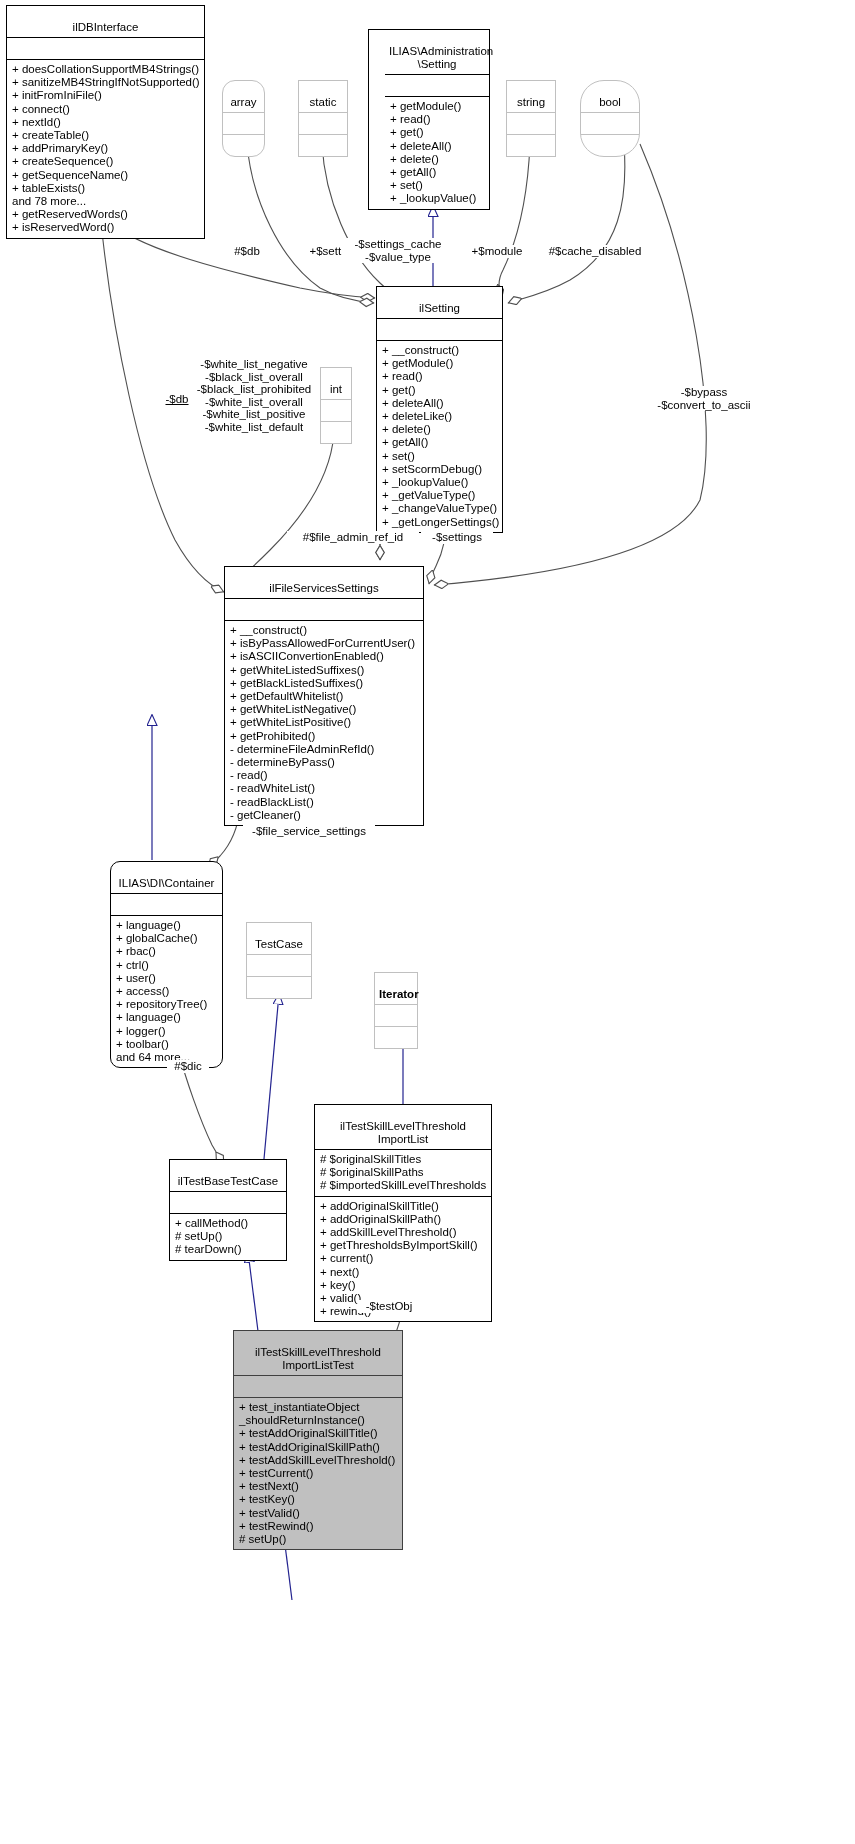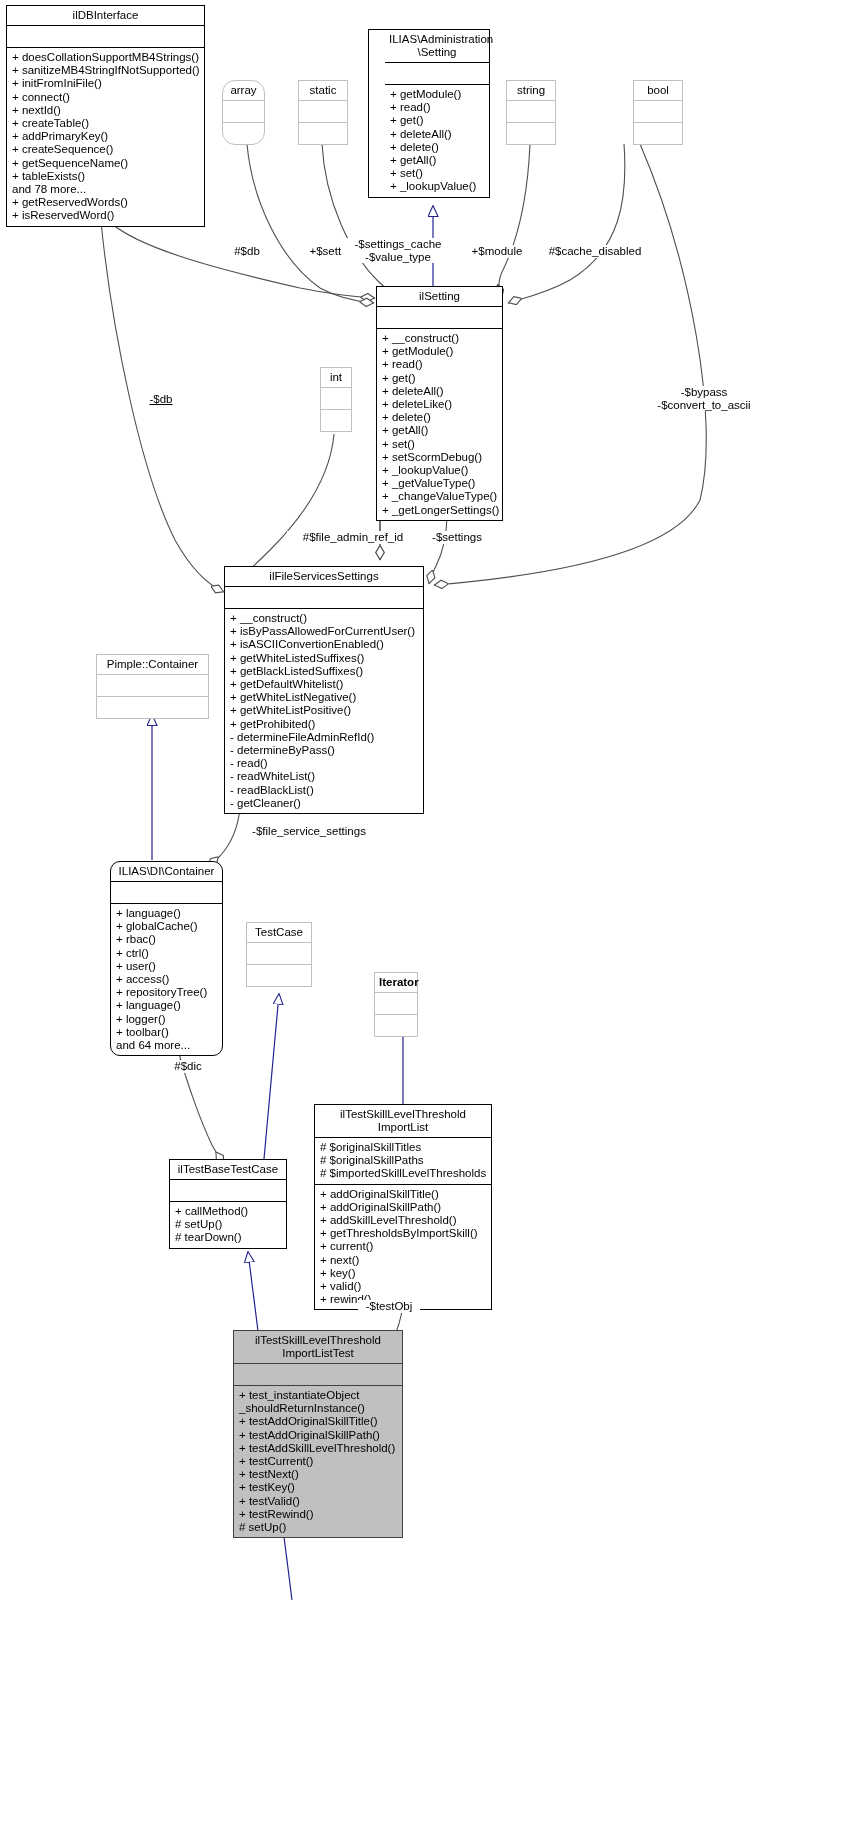--- a/index.html
+++ b/index.html
@@ -12,20 +12,21 @@
   .node.light{border:1px solid #c0c0c0;}
   .node.filled{background:#c0c0c0;border:1px solid #404040;}
 
   .n-title{
     text-align:center;
     padding:3px 4px 3px 4px;
     font-size:11.5px;
     line-height:13px;
     color:#000;
     white-space:pre-line;
+    margin-top:12px;
   }
   .n-sep{height:1px;background:#000000;}
   .light .n-sep{background:#c0c0c0;}
   .filled .n-sep{background:#404040;}
 
   .n-attrs,.n-ops{
     padding:3px 5px 3px 5px;
     font-size:11.5px;
     line-height:13.2px;
     color:#000;
@@ -161,21 +162,21 @@
   </div>
 
   <div class="node light" style="left:506px;top:80px;width:50px;">
     <div class="n-title">string</div>
     <div class="n-sep"></div>
     <div class="n-attrs empty"></div>
     <div class="n-sep"></div>
     <div class="n-ops empty"></div>
   </div>
 
-  <div class="node light" style="left:633px;top:80px;width:50px;">
+  <div class="node light" style="left:580px;top:80px;width:60px;border-radius:24px;">
     <div class="n-title">bool</div>
     <div class="n-sep"></div>
     <div class="n-attrs empty"></div>
     <div class="n-sep"></div>
     <div class="n-ops empty"></div>
   </div>
 
   <div class="node solid" style="left:376px;top:286px;width:127px;">
     <div class="n-title">ilSetting</div>
     <div class="n-sep"></div>
@@ -224,27 +225,20 @@
         <div class="row">+ getProhibited()</div>
         <div class="row">- determineFileAdminRefId()</div>
         <div class="row">- determineByPass()</div>
         <div class="row">- read()</div>
         <div class="row">- readWhiteList()</div>
         <div class="row">- readBlackList()</div>
         <div class="row">- getCleaner()</div>
       </div>
   </div>
 
-  <div class="node light" style="left:96px;top:654px;width:113px;">
-    <div class="n-title">Pimple::Container</div>
-    <div class="n-sep"></div>
-    <div class="n-attrs empty"></div>
-    <div class="n-sep"></div>
-    <div class="n-ops empty"></div>
-  </div>
 
   <div class="node solid" style="left:110px;top:861px;width:113px;border-radius:10px;">
     <div class="n-title">ILIAS\DI\Container</div>
     <div class="n-sep"></div>
     <div class="n-attrs empty"></div>
     <div class="n-sep"></div>
     <div class="n-ops">
         <div class="row">+ language()</div>
         <div class="row">+ globalCache()</div>
         <div class="row">+ rbac()</div>
@@ -331,21 +325,27 @@
       </div>
   </div>
 
   <div class="edge-label" style="left:228px;top:245px;width:36px;">#$db</div>
   <div class="edge-label" style="left:275px;top:245px;width:60px;margin-left:27px;">+$setting</div>
   <div class="edge-label" style="left:342px;top:238px;width:110px;">-$settings_cache
 -$value_type</div>
   <div class="edge-label" style="left:466px;top:245px;width:60px;">+$module</div>
   <div class="edge-label" style="left:538px;top:245px;width:112px;">#$cache_disabled</div>
 
-  <div class="edge-label" style="left:140px;top:393px;width:40px;text-decoration:underline;">-$db</div>
+  <div class="edge-label" style="left:156px;top:393px;width:40px;text-decoration:underline;">-$db</div>
+  <div class="edge-label" style="left:190px;top:358px;width:126px;">-$white_list_negative
+-$black_list_overall
+-$black_list_prohibited
+-$white_list_overall
+-$white_list_positive
+-$white_list_default</div>
   <div class="edge-label" style="left:640px;top:386px;width:126px;">-$bypass
 -$convert_to_ascii</div>
 
   <div class="edge-label" style="left:287px;top:531px;width:130px;">#$file_admin_ref_id</div>
   <div class="edge-label" style="left:421px;top:531px;width:70px;">-$settings</div>
 
   <div class="edge-label" style="left:243px;top:825px;width:130px;">-$file_service_settings</div>
   <div class="edge-label" style="left:167px;top:1060px;width:40px;">#$dic</div>
   <div class="edge-label" style="left:358px;top:1300px;width:60px;">-$testObj</div>
 

